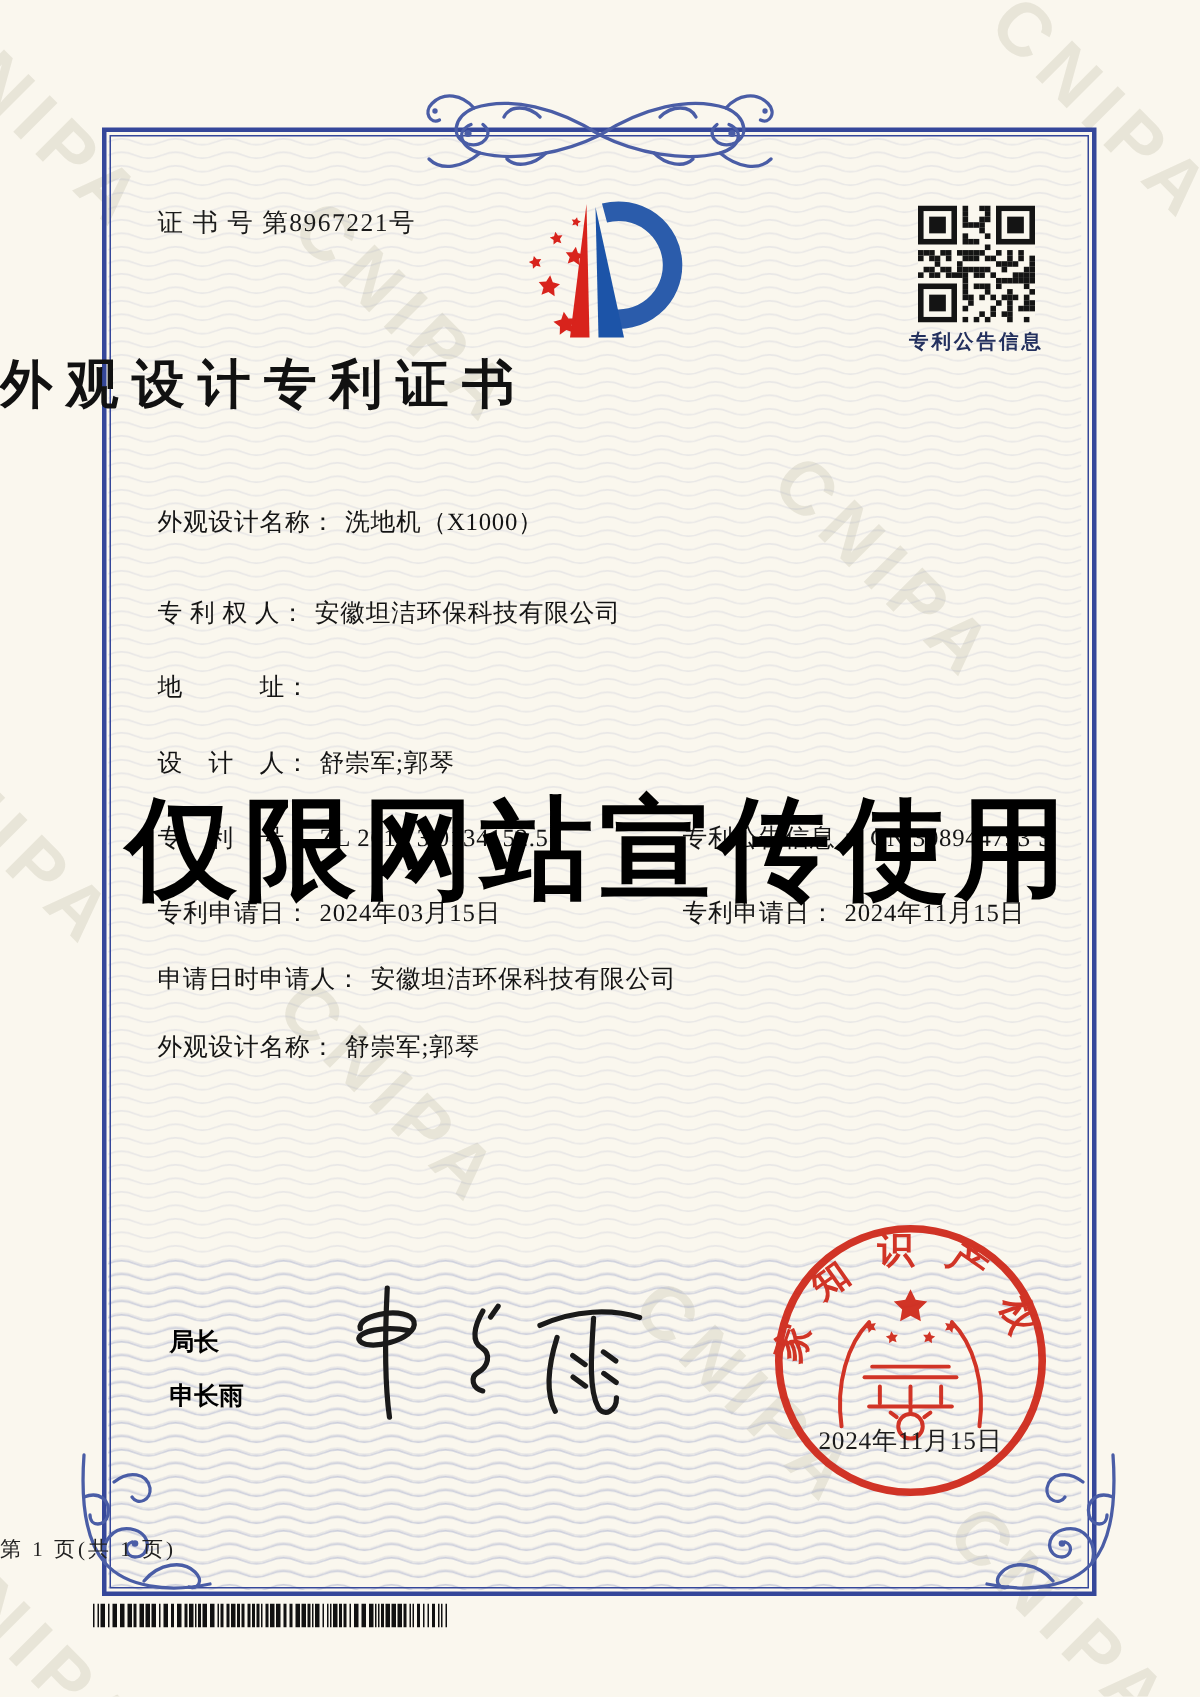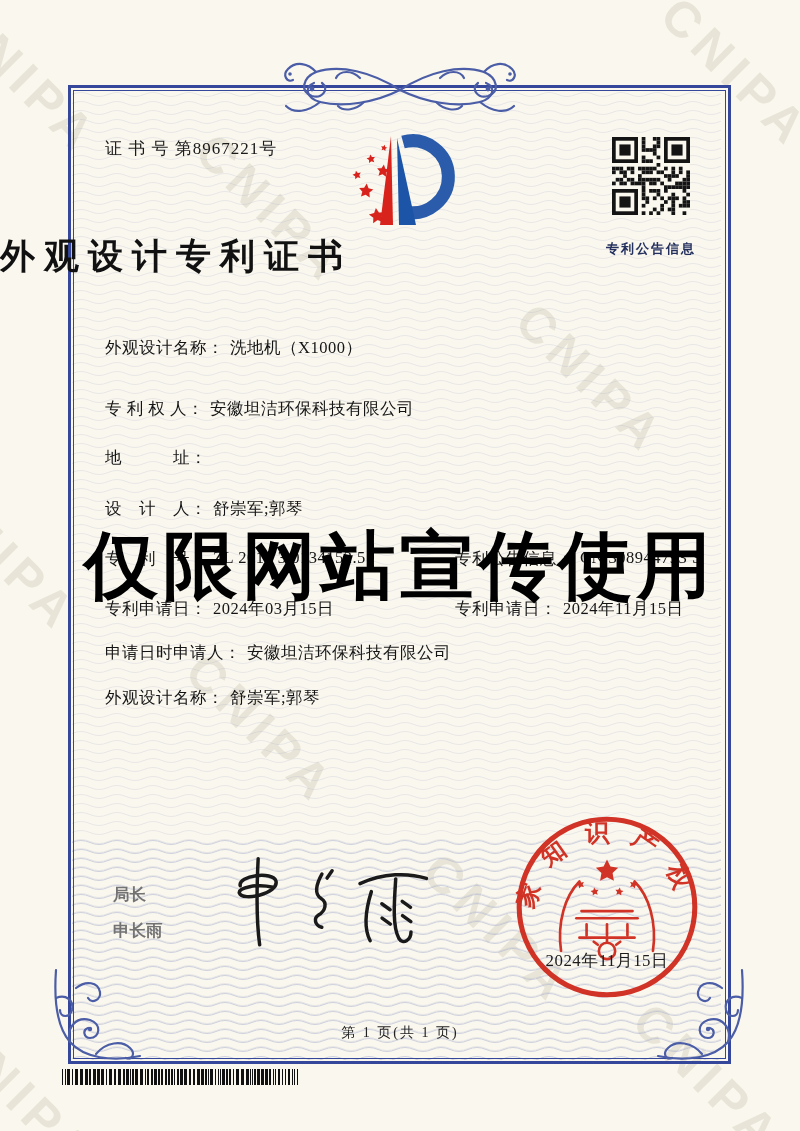--- a/index.html
+++ b/index.html
@@ -18,44 +18,44 @@
   .frame-inner{position:absolute;inset:2px;border:1px solid #35479a;}
   .waves{position:absolute;z-index:2;pointer-events:none;}
 
   .orn{position:absolute;z-index:3;}
 
   .content{position:absolute;inset:0;z-index:5;}
   .cert-no{position:absolute;left:105px;top:137px;font-size:17px;letter-spacing:1px;}
   .logo{position:absolute;left:333px;top:128px;}
   .qr{position:absolute;left:612px;top:137px;background:#faf7ee;}
   .qr-label{position:absolute;left:594px;top:219px;width:114px;text-align:center;
-            font-size:13px;letter-spacing:2px;color:#23305e;font-weight:700;margin-top:21px;}
+            font-size:13px;letter-spacing:2px;color:#23305e;font-weight:700;}
   .title{position:absolute;left:0;right:0;top:233px;font-size:35px;
          font-weight:700;letter-spacing:9px;color:#111;}
 
-  .row{position:absolute;left:105px;display:flex;align-items:flex-start;
+  .row{position:absolute;left:105px;display:flex;align-items:center;
        font-size:16.5px;letter-spacing:0.5px;color:#141414;}
   .row .flabel{white-space:pre;flex:none;}
   .row .fvalue{margin-left:6px;}
   .row2{left:455px;}
   .addr-val{display:inline-block;width:452px;line-height:26px;}
 
   .banner{position:absolute;left:0;right:0;top:517px;text-align:center;z-index:40;
           font-family:"Liberation Sans","DejaVu Sans",sans-serif;font-weight:700;
           font-size:74px;letter-spacing:5px;color:#000000;white-space:nowrap;}
 
   .grant{position:absolute;left:70px;width:660px;top:760px;text-align:center;
          font-size:15.5px;line-height:33px;letter-spacing:0.5px;color:#111;}
 
   .director{position:absolute;left:113px;font-family:"Liberation Sans","DejaVu Sans",sans-serif;
-            font-size:16.5px;font-weight:600;color:#737373;}
+            font-size:16.5px;font-weight:600;color:#000000;}
   .sig{position:absolute;left:222px;top:846px;transform:rotate(-1deg);}
   .seal{position:absolute;left:510px;top:810px;opacity:0.95;}
 
-  .page-num{position:absolute;left:0;right:0;top:1024px;text-align:center;
+  .page-num{position:absolute;left:0;right:0;top:1024px;text-align:left;
             font-size:14px;letter-spacing:2px;color:#222;}
   .barcode{position:absolute;left:62px;top:1069px;}
 </style>
 </head>
 <body>
 
 <div class="page">
 
   <div class="wm" style="left:-22px;top:-8px">CNIPA</div>
   <div class="wm" style="left:690px;top:-14px">CNIPA</div>

